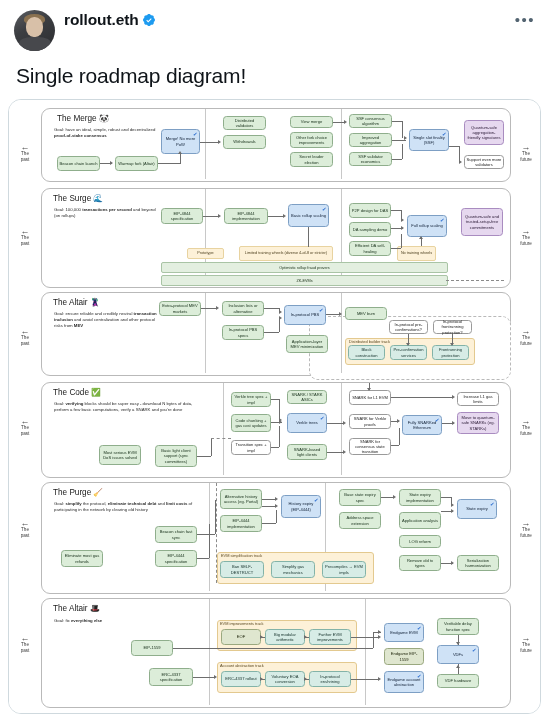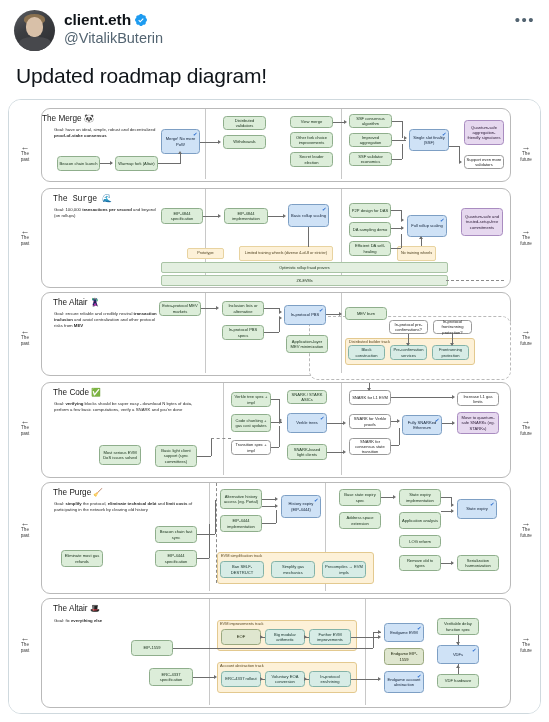--- a/index.html
+++ b/index.html
@@ -87,50 +87,49 @@
 <div class="tweet">
   <div class="dots">•••</div>
   <div class="tw-row">
     <div class="avatar">
       <div class="body"></div>
         <div class="hair"></div>
         <div class="face"></div>
     </div>
     <div class="names">
       <div class="dispname">
-        <span>client.eth</span>
+        <span>rollout.eth</span>
         <svg class="verified" viewBox="0 0 24 24">
           <path fill="#1d9bf0" d="M22.25 12c0-1.43-.88-2.67-2.19-3.34.46-1.39.2-2.9-.81-3.91s-2.52-1.27-3.91-.81C14.67 2.63 13.43 1.75 12 1.75s-2.67.88-3.34 2.19c-1.39-.46-2.9-.2-3.91.81s-1.27 2.52-.81 3.91C2.63 9.33 1.75 10.57 1.75 12s.88 2.67 2.19 3.34c-.46 1.39-.2 2.9.81 3.91s2.52 1.27 3.91.81c.67 1.31 1.91 2.19 3.34 2.19s2.67-.88 3.34-2.19c1.39.46 2.9.2 3.91-.81s1.27-2.52.81-3.91c1.31-.67 2.19-1.91 2.19-3.34z"></path>
           <path fill="#fff" d="M10.6 16.2l-3.2-3.2 1.3-1.3 1.9 1.9 4.7-4.7 1.3 1.3z"></path>
         </svg>
       </div>
-      <div class="handle">@VitalikButerin</div>
     </div>
   </div>
-  <div class="tw-text">Updated roadmap diagram!</div>
+  <div class="tw-text">Single roadmap diagram!</div>
 </div>
 
 <div class="card">
 <div class="diagram">
 
   <div class="tl" style="left:4px;top:44px;"><span class="arw">←</span>The<br>past</div>
   <div class="tl" style="left:505px;top:44px;"><span class="arw">→</span>The<br>future</div>
   <div class="tl" style="left:4px;top:128px;"><span class="arw">←</span>The<br>past</div>
   <div class="tl" style="left:505px;top:128px;"><span class="arw">→</span>The<br>future</div>
   <div class="tl" style="left:4px;top:228px;"><span class="arw">←</span>The<br>past</div>
   <div class="tl" style="left:505px;top:228px;"><span class="arw">→</span>The<br>future</div>
   <div class="tl" style="left:4px;top:318px;"><span class="arw">←</span>The<br>past</div>
   <div class="tl" style="left:505px;top:318px;"><span class="arw">→</span>The<br>future</div>
   <div class="tl" style="left:4px;top:420px;"><span class="arw">←</span>The<br>past</div>
   <div class="tl" style="left:505px;top:420px;"><span class="arw">→</span>The<br>future</div>
   <div class="tl" style="left:4px;top:535px;"><span class="arw">←</span>The<br>past</div>
   <div class="tl" style="left:505px;top:535px;"><span class="arw">→</span>The<br>future</div>
 
   <div class="sect" style="left:32px;top:8px;width:468px;height:72px;"></div>
-  <div class="sect-title" style="left:33px;top:14px;">
+  <div class="sect-title" style="left:48px;top:14px;">
      <span>The Merge</span>
      <span class="sect-emoji">🐼</span>
   </div>
   <div class="sect-goal" style="left:45px;top:27px;width:108px;">Goal: have an ideal, simple, robust and decentralized <b>proof-of-stake consensus</b></div>
   <div class="vdiv" style="left:196px;top:9px;height:70px;"></div>
   <div class="vdiv" style="left:332px;top:9px;height:70px;"></div>
 
   <div class="node green" style="left:48px;top:56px;width:43px;height:15px;">Beacon chain launch</div>
   <div class="node green" style="left:106px;top:56px;width:43px;height:15px;">Warmup fork (Altair)</div>
   <div class="node blue" style="left:152px;top:29px;width:39px;height:25px;">
@@ -167,21 +166,21 @@
   <div class="ln v" style="left:393px;top:21px;height:17px;"></div>
   <div class="arrow" style="left:395px;top:36px;"></div>
   <div class="ln h" style="left:383px;top:40px;width:14px;"></div>
   <div class="ln h" style="left:383px;top:59px;width:10px;"></div>
   <div class="ln v" style="left:393px;top:44px;height:15px;"></div>
   <div class="ln h" style="left:440px;top:46px;width:10px;"></div>
   <div class="ln v" style="left:450px;top:46px;height:16px;"></div>
   <div class="arrow" style="left:450px;top:60px;"></div>
 
   <div class="sect" style="left:32px;top:88px;width:468px;height:98px;"></div>
-  <div class="sect-title" style="left:44px;top:94px;font-family:Liberation Mono, monospace;">
+  <div class="sect-title" style="left:44px;top:94px;">
      <span>The Surge</span>
      <span class="sect-emoji">🌊</span>
   </div>
   <div class="sect-goal" style="left:45px;top:107px;width:108px;">Goal: 100,000 <b>transactions per second</b> and beyond (on rollups)</div>
   <div class="vdiv" style="left:196px;top:89px;height:96px;"></div>
   <div class="vdiv" style="left:332px;top:89px;height:96px;"></div>
 
   <div class="node green" style="left:152px;top:108px;width:42px;height:16px;">EIP-4844 specification</div>
   <div class="node green" style="left:215px;top:108px;width:44px;height:16px;">EIP-4844 implementation</div>
   <div class="node blue" style="left:279px;top:104px;width:41px;height:23px;">

